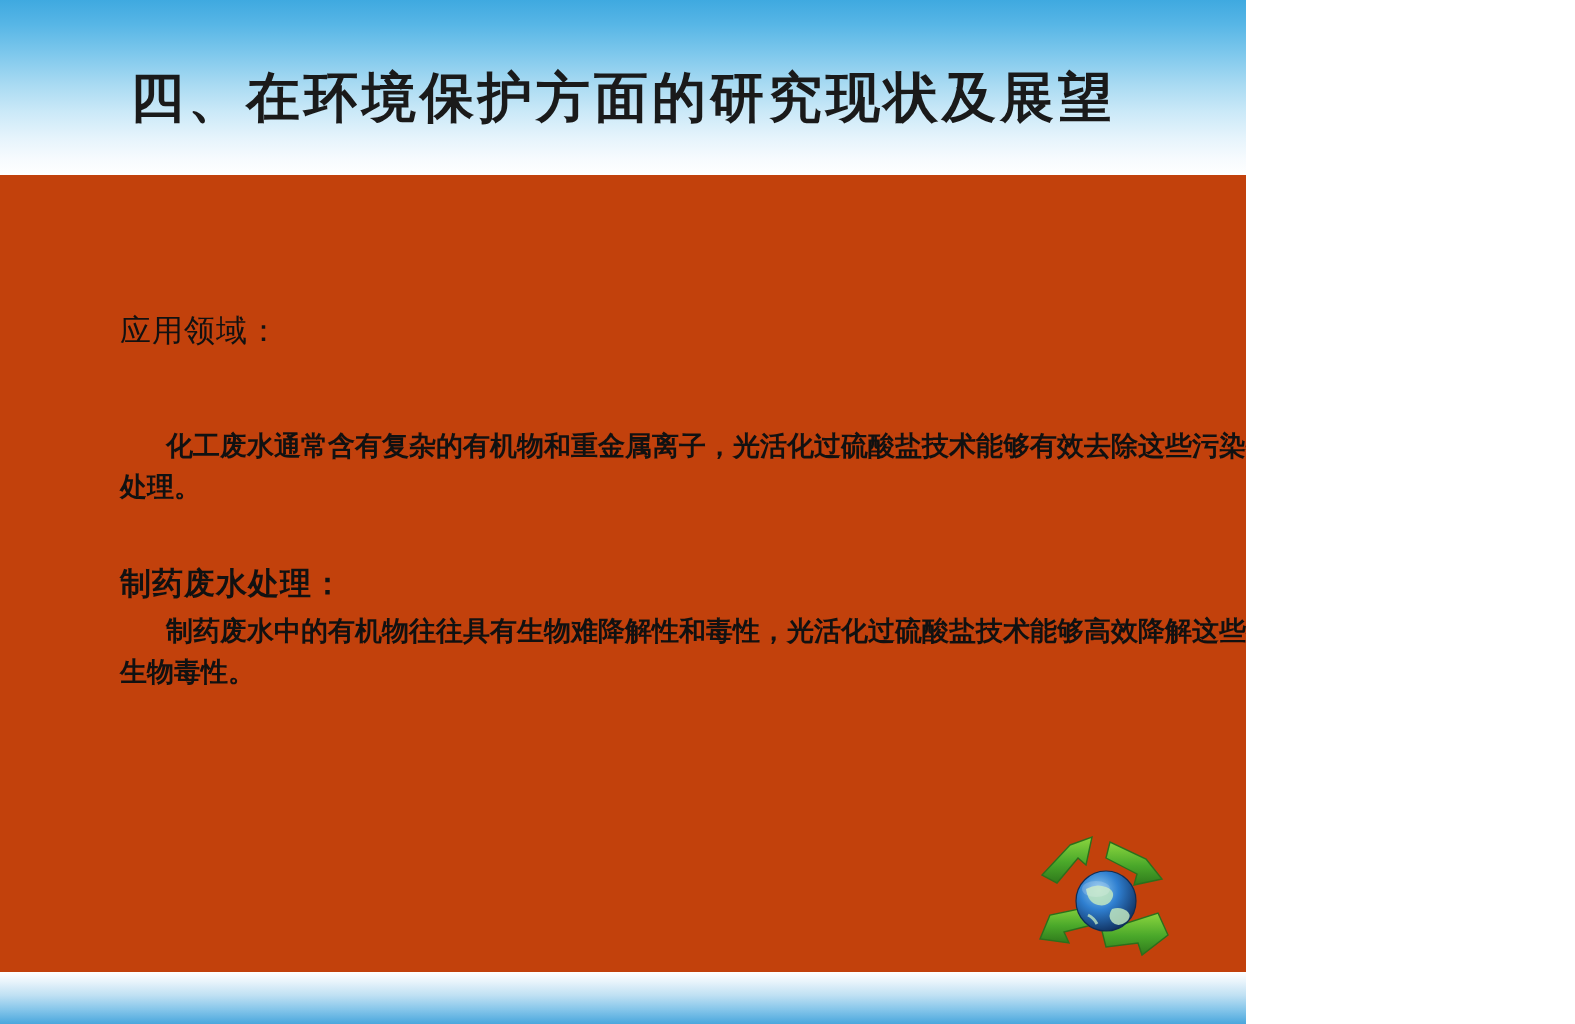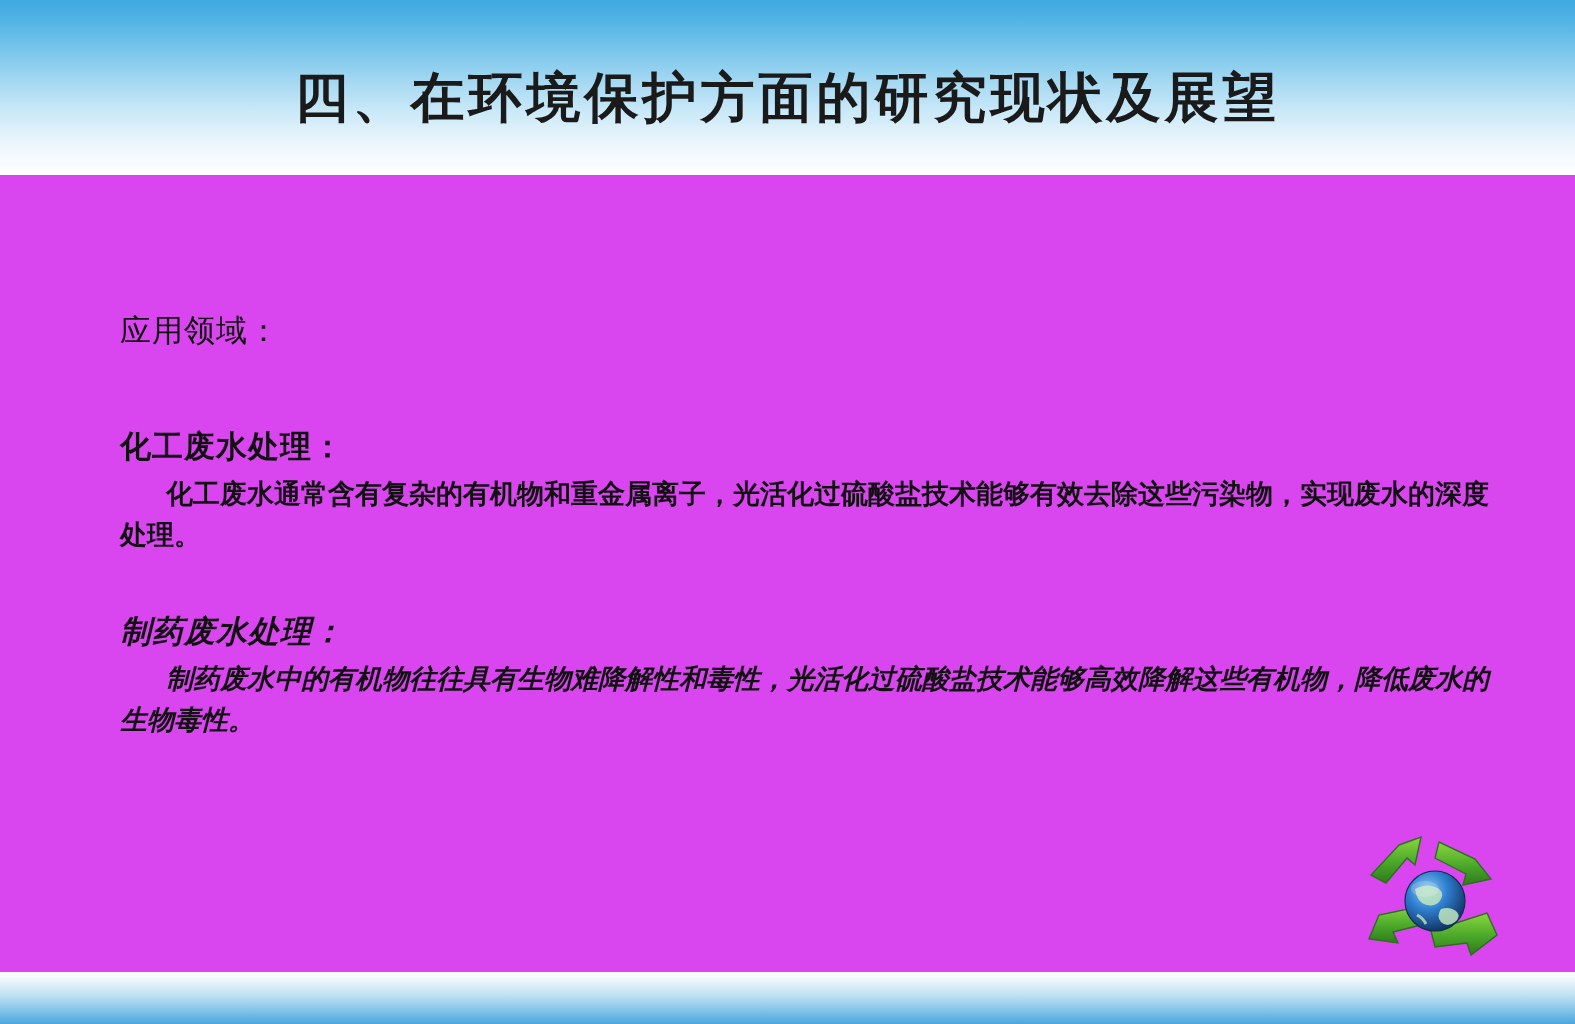--- a/index.html
+++ b/index.html
@@ -5,24 +5,24 @@
   html, body {
     margin: 0;
     padding: 0;
     background: #ffffff;
   }
   body {
     font-family: "Liberation Serif", "DejaVu Serif", serif;
   }
   .slide {
     position: relative;
-    width: 1575px;
+    width: 1246px;
     height: 1024px;
     overflow: hidden;
-    background: #d946ef;
+    background: #c2410c;
   }
   
   .sky {
     position: absolute;
     left: 0;
     top: 0;
     width: 100%;
     height: 175px;
     background: linear-gradient(to bottom,
         #3fa9e0 0%,
@@ -73,21 +73,20 @@
     color: #111111;
     letter-spacing: 1px;
     margin: 0 0 74px 0;
     font-family: "Liberation Sans", "DejaVu Sans", sans-serif;
   }
   .block {
     margin-bottom: 56px;
   }
   .block:last-child {
     margin-bottom: 16px;
-    font-style: italic;
   }
   .block-head {
     font-size: 31px;
     font-weight: 700;
     color: #111111;
     letter-spacing: 1px;
     margin: 0 0 6px 0;
     font-family: "Liberation Sans", "DejaVu Sans", sans-serif;
   }
   .block-text {
@@ -120,21 +119,20 @@
   <div class="sky"></div>
   <div class="bottom-band"></div>
 
   <div class="title">四、在环境保护方面的研究现状及展望</div>
 
   <div class="body-area">
 
     <p class="lead">应用领域：</p>
 
     <div class="block">
-      <p class="block-head">化工废水处理：</p>
       <p class="block-text">化工废水通常含有复杂的有机物和重金属离子，光活化过硫酸盐技术能够有效去除这些污染物，实现废水的深度处理。</p>
     </div>
 
     <div class="block">
       <p class="block-head">制药废水处理：</p>
       <p class="block-text">制药废水中的有机物往往具有生物难降解性和毒性，光活化过硫酸盐技术能够高效降解这些有机物，降低废水的生物毒性。</p>
     </div>
 
   </div>
 

